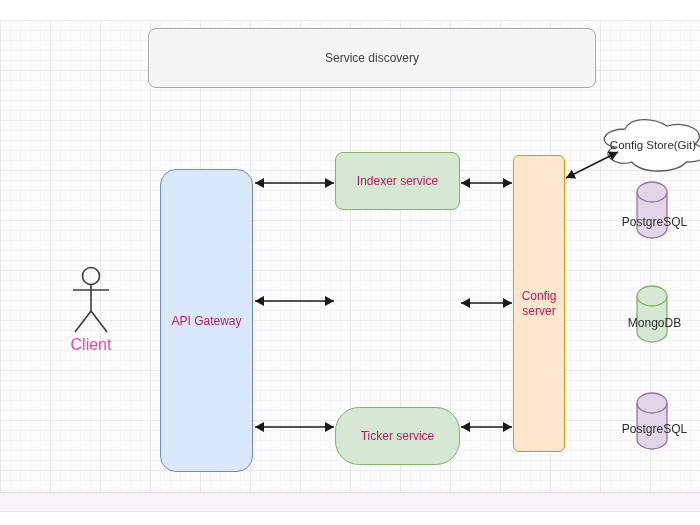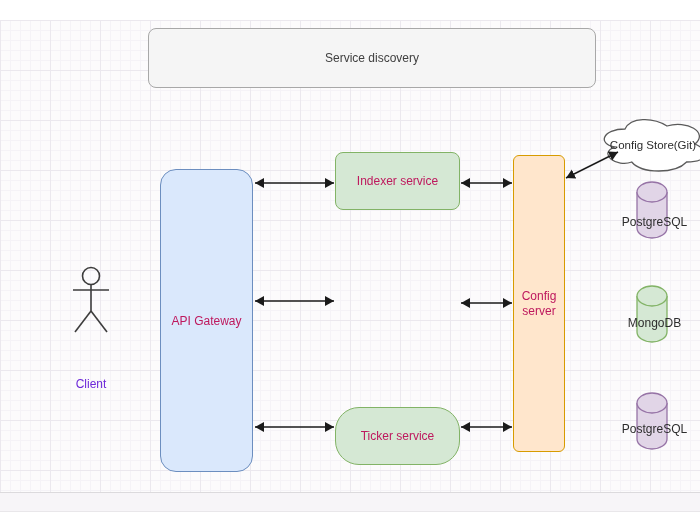--- a/index.html
+++ b/index.html
@@ -49,21 +49,21 @@
     line-height: 1.25; padding: 12px;
   }
 
   .cloud-wrap { position: absolute; left: 597px; top: 114px; width: 112px; height: 60px; }
   .cloud-wrap .cloud-label {
     position: absolute; inset: 0; display: flex; align-items: center; justify-content: center;
     font-size: 11.5px; color: #2d2d2d; white-space: nowrap; padding-top: 2px;
   }
 
   .actor-wrap { position: absolute; left: 68px; top: 266px; width: 46px; height: 72px; }
-  .actor-label { position: absolute; left: 60px; top: 336px; width: 62px; text-align: center; font-size: 12px; color: #6d28d9; margin-top: 41px; }
+  .actor-label { position: absolute; left: 60px; top: 336px; width: 62px; text-align: center; font-size: 16px; color: #ec4899; }
 
   .db { position: absolute; width: 34px; height: 58px; }
   .db.db1 { left: 635px; top: 181px; }
   .db.db2 { left: 635px; top: 285px; }
   .db.db3 { left: 635px; top: 392px; }
   .db-label { position: absolute; width: 95px; text-align: center; font-size: 12px; color: #2d2d2d; white-space: nowrap; }
   .db-label.l1 { left: 607px; top: 215px; }
   .db-label.l2 { left: 607px; top: 316px; }
   .db-label.l3 { left: 607px; top: 422px; }
 

